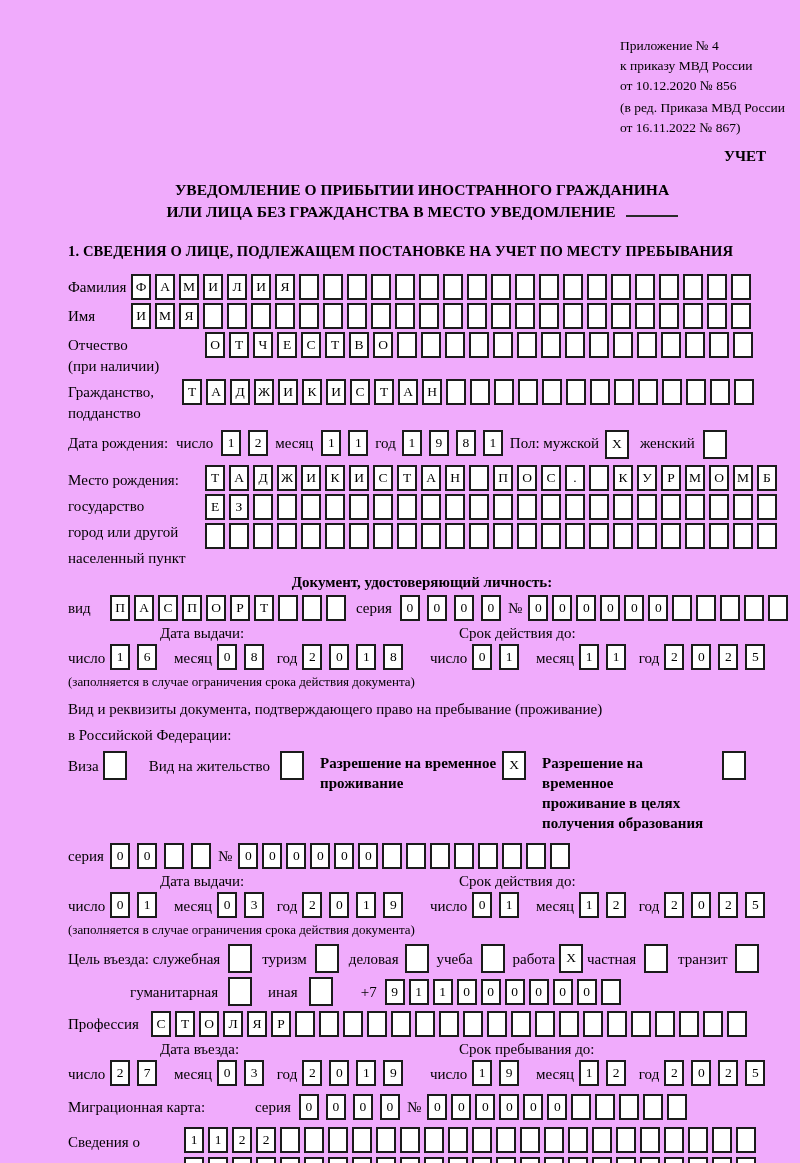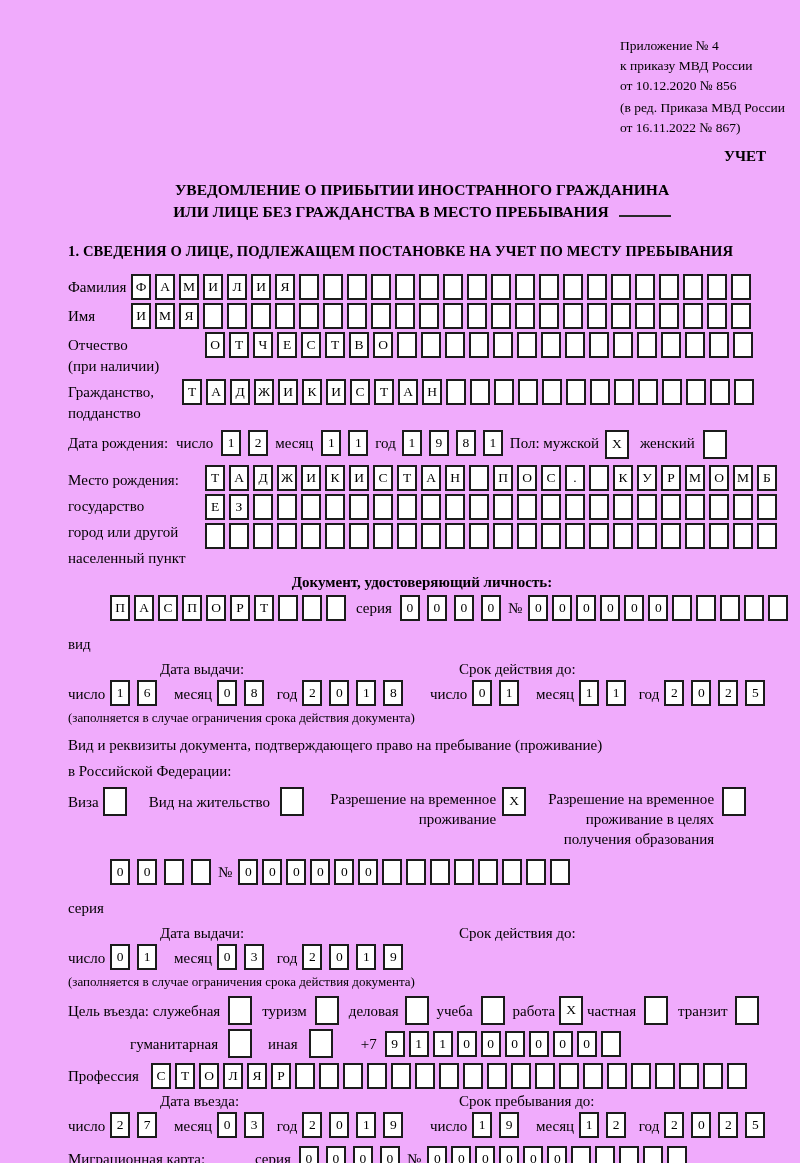--- a/index.html
+++ b/index.html
@@ -15,21 +15,21 @@
   .ref div{white-space:nowrap;}
   .ref .gap{margin-top:2px;}
   .forma{text-align:right;font-weight:bold;padding-right:10px;margin-top:10px;font-size:15px;}
   .title{text-align:center;font-weight:bold;font-size:15.5px;line-height:22px;margin-top:14px;}
   .uline{display:inline-block;width:52px;border-bottom:2px solid #2a2a2a;margin-left:10px;}
   .sec{font-weight:bold;font-size:14.6px;margin-top:20px;margin-bottom:14px;letter-spacing:0.1px;white-space:nowrap;}
   .row{display:flex;align-items:flex-start;margin-bottom:2px;}
   .lab{flex:none;line-height:27px;}
   .lab2{flex:none;line-height:21px;padding-top:3px;}
   .lab4{flex:none;line-height:26px;padding-top:2px;}
-  .w63{width:63px;} .w137{width:137px;} .w114{width:114px;} .w42{width:42px;margin-top:36px;} .w83{width:83px;} .w116{width:116px;} .w150{width:150px;}
+  .w63{width:63px;} .w137{width:137px;} .w114{width:114px;} .w42{width:42px;} .w83{width:83px;} .w116{width:116px;} .w150{width:150px;}
   .cells{white-space:nowrap;flex:none;}
   .cell{
     display:inline-block;box-sizing:border-box;
     width:20px;height:26px;border:2px solid #1b1b1b;margin-right:4px;
     text-align:center;font-size:13.5px;line-height:21px;vertical-align:top;background:#fff;
   }
   .g .cell{margin-right:7px;}
   .cbx{white-space:nowrap;flex:none;}
   .cbx .cell{width:24px;height:29px;line-height:24px;margin-right:0;}
   .center-b{text-align:center;font-weight:bold;margin:3px 0 4px 0;}
@@ -39,21 +39,21 @@
   .dh2{flex:none;padding-left:56px;}
   .drow{display:flex;margin-top:2px;}
   .dg1{flex:none;width:335px;white-space:nowrap;}
   .dg2{flex:none;white-space:nowrap;padding-left:27px;}
   .dl{display:inline-block;line-height:28px;margin-right:5px;}
   .dl.mm{margin-left:6px;} .dl.yy{margin-left:2px;}
   .note{font-size:13px;margin-top:1px;line-height:17px;}
   .ptext{line-height:26px;}
   .cbrow{display:flex;align-items:flex-start;margin-top:3px;margin-bottom:10px;}
   .cbl{line-height:31px;flex:none;}
-  .cbml{flex:none;text-align:right;line-height:20px;padding-top:2px;}
+  .cbml{flex:none;text-align:left;line-height:20px;padding-top:2px;font-weight:bold;}
   .purpose{display:flex;align-items:flex-start;line-height:31px;white-space:nowrap;}
   .ml4{margin-left:4px;} .ml6{margin-left:6px;} .ml8{margin-left:8px;} .ml10{margin-left:10px;}
   .ml12{margin-left:11px;} .ml16{margin-left:16px;} .ml22{margin-left:22px;} .ml28{margin-left:28px;}
   .mr6{margin-right:6px;} .mr8{margin-right:8px;}
   .mt6{margin-top:6px;}
 </style>
 </head>
 <body>
 
 <div class="page">
@@ -63,21 +63,21 @@
     <div>к приказу МВД России</div>
     <div>от 10.12.2020 № 856</div>
     <div class="gap">(в ред. Приказа МВД России</div>
     <div>от 16.11.2022 № 867)</div>
   </div>
 
   <div class="forma">УЧЕТ</div>
 
   <div class="title">
     <div>УВЕДОМЛЕНИЕ О ПРИБЫТИИ ИНОСТРАННОГО ГРАЖДАНИНА</div>
-    <div><span>ИЛИ ЛИЦЕ БЕЗ ГРАЖДАНСТВА В МЕСТО ПРЕБЫВАНИЯ</span><span class="uline"></span></div>
+    <div><span>ИЛИ ЛИЦА БЕЗ ГРАЖДАНСТВА В МЕСТО УВЕДОМЛЕНИЕ</span><span class="uline"></span></div>
   </div>
 
   <div class="sec">1. СВЕДЕНИЯ О ЛИЦЕ, ПОДЛЕЖАЩЕМ ПОСТАНОВКЕ НА УЧЕТ ПО МЕСТУ ПРЕБЫВАНИЯ</div>
 
   <div class="row">
     <span class="lab w63">Фамилия</span>
     <span class="cells"><span class="cell">Ф</span><span class="cell">А</span><span class="cell">М</span><span class="cell">И</span><span class="cell">Л</span><span class="cell">И</span><span class="cell">Я</span><span class="cell"></span><span class="cell"></span><span class="cell"></span><span class="cell"></span><span class="cell"></span><span class="cell"></span><span class="cell"></span><span class="cell"></span><span class="cell"></span><span class="cell"></span><span class="cell"></span><span class="cell"></span><span class="cell"></span><span class="cell"></span><span class="cell"></span><span class="cell"></span><span class="cell"></span><span class="cell"></span><span class="cell"></span></span>
   </div>
 
   <div class="row">
@@ -192,20 +192,25 @@
     <div class="dhead">
       <span class="dh1">Дата выдачи:</span>
       <span class="dh2">Срок действия до:</span>
     </div>
     <div class="drow">
       <span class="dg1">
         <span class="dl">число</span><span class="cells g"><span class="cell">0</span><span class="cell">1</span></span>
         <span class="dl mm">месяц</span><span class="cells g"><span class="cell">0</span><span class="cell">3</span></span>
         <span class="dl yy">год</span><span class="cells g"><span class="cell">2</span><span class="cell">0</span><span class="cell">1</span><span class="cell">9</span></span>
       </span>
+      <span class="dg2">
+        <span class="dl">число</span><span class="cells g"><span class="cell">0</span><span class="cell">1</span></span>
+        <span class="dl mm">месяц</span><span class="cells g"><span class="cell">1</span><span class="cell">2</span></span>
+        <span class="dl yy">год</span><span class="cells g"><span class="cell">2</span><span class="cell">0</span><span class="cell">2</span><span class="cell">5</span></span>
+      </span>
     </div>
     <div class="note">(заполняется в случае ограничения срока действия документа)</div>
   </div>
 
   <div class="purpose mt6">
     <span>Цель въезда: служебная</span>
     <span class="cbx ml8"><span class="cell"></span></span>
     <span class="ml10">туризм</span>
     <span class="cbx ml8"><span class="cell"></span></span>
     <span class="ml10">деловая</span>

